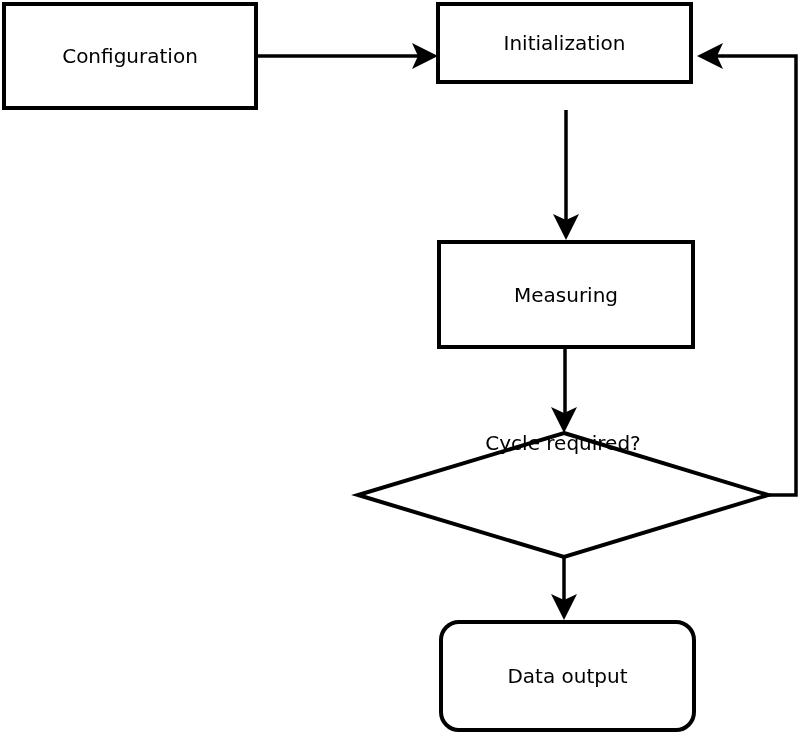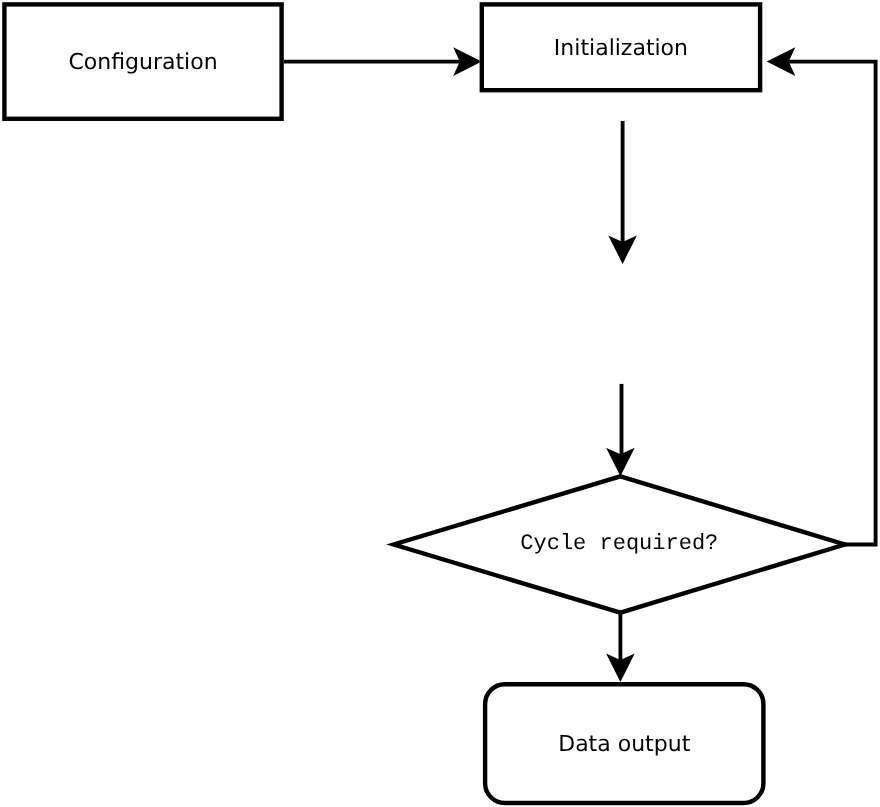--- a/index.html
+++ b/index.html
@@ -39,27 +39,26 @@
   .node-initialization{ left: 436px; top: 2px;   width: 257px; height: 82px; }
   .node-measuring     { left: 437px; top: 240px; width: 258px; height: 109px; }
   .node-data-output   { left: 439px; top: 620px; width: 257px; height: 112px; border-radius: 20px; }
   .decision-label-wrap {
     position: absolute;
     left: 358px;
     top: 433px;
     width: 410px;
     height: 124px;
     display: flex;
-    align-items: center;
+    align-items: flex-start;
     justify-content: center;
     font-size: 20px;
     line-height: 1;
     white-space: nowrap;
     pointer-events: none;
-    font-family: Liberation Mono, monospace;
   }
 </style>
 </head>
 <body>
 
 <div class="canvas">
 
   <svg class="edges-layer" viewBox="0 0 800 734" xmlns="http://www.w3.org/2000/svg">
 
     <line x1="258" y1="56" x2="424" y2="56" stroke="#000000" stroke-width="3.5"></line>
@@ -81,20 +80,23 @@
   </svg>
 
   <div class="node-box node-configuration">
     <span>Configuration</span>
   </div>
 
   <div class="node-box node-initialization">
     <span>Initialization</span>
   </div>
 
+  <div class="node-box node-measuring">
+    <span>Measuring</span>
+  </div>
 
   <div class="decision-label-wrap">
     <span>Cycle required?</span>
   </div>
 
   <div class="node-box node-data-output">
     <span>Data output</span>
   </div>
 
 </div>

